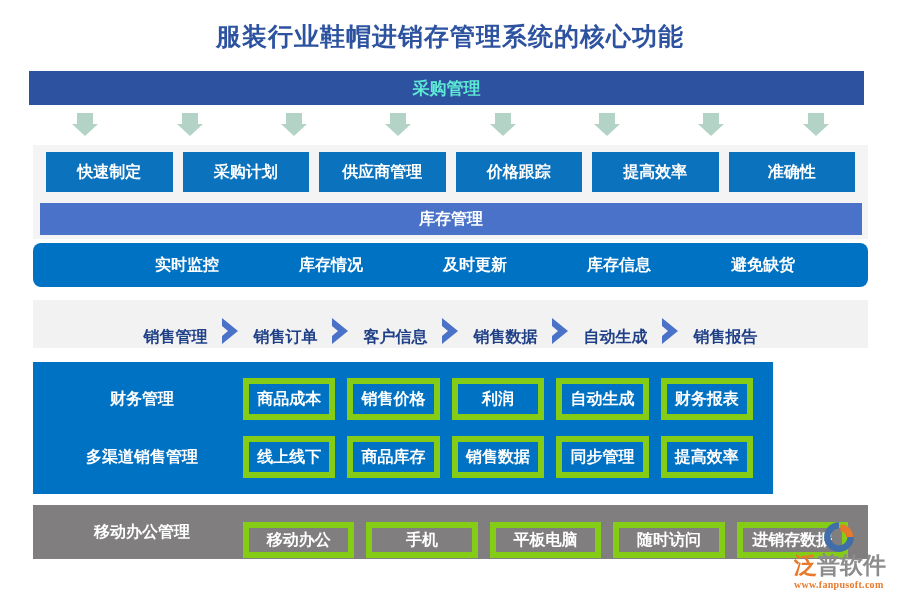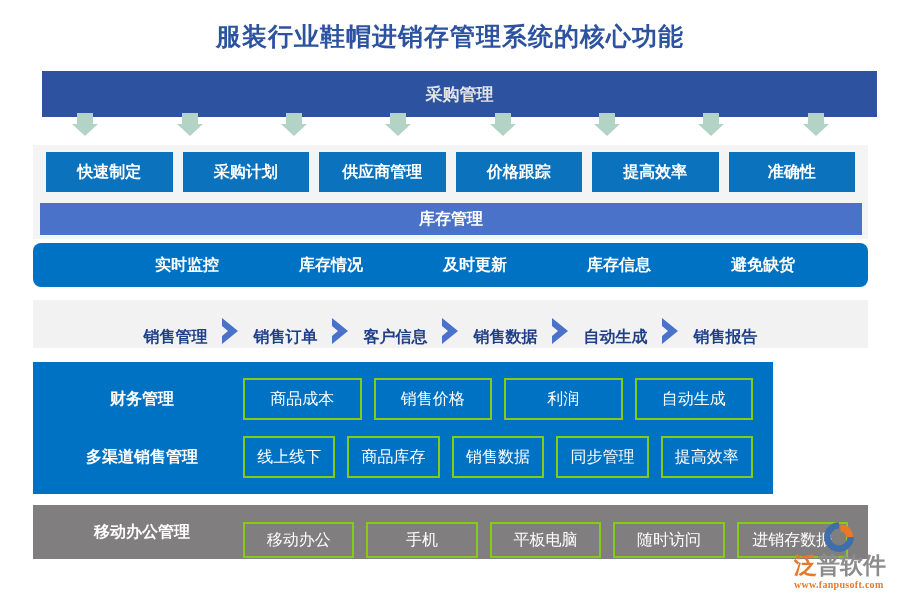--- a/index.html
+++ b/index.html
@@ -14,22 +14,22 @@
   
   .page-title {
     position: absolute; left: 0; top: 20px; width: 900px;
     text-align: center;
     font-size: 25px; font-weight: bold; color: #2d53a0;
     letter-spacing: 1px;
   }
 
   
   .bar-purchase {
-    position: absolute; left: 42px; top: 71px; width: 835px; height: 46px;
-    background: #2d53a0; color: #e5e5e5;
+    position: absolute; left: 29px; top: 71px; width: 835px; height: 34px;
+    background: #2d53a0; color: #5eead4;
     font-size: 17px; font-weight: bold;
     display: flex; align-items: center; justify-content: center;
   }
 
   
   .arrow-strip {
     position: absolute; left: 33px; top: 113px; width: 835px; height: 28px;
     display: flex; align-items: flex-start; justify-content: space-around;
   }
   .arrow-down {
@@ -116,22 +116,22 @@
     background: #807e7e;
     display: flex; flex-direction: column; justify-content: center;
     padding: 16px 14px;
   }
   .prow { display: flex; align-items: center; height: 48px; }
   .prow-label {
     color: #ffffff; font-size: 16px; font-weight: bold;
     width: 190px; text-align: center; white-space: nowrap; flex: 0 0 190px;
   }
   .obox {
-    border: 2px solid #84cc16; color: #ffffff;
-    font-size: 16px; font-weight: normal;
+    border: 6px solid #84cc16; color: #ffffff;
+    font-size: 16px; font-weight: bold;
     height: 42px; flex: 1; margin: 0 6px;
     display: flex; align-items: center; justify-content: center;
     white-space: nowrap;
   }
   .panel-gray .obox { height: 36px; margin-top: 16px; }
   .panel-gray .prow { height: 38px; }
 
   
   .logo {
     position: absolute; right: 14px; bottom: 10px;
@@ -230,20 +230,21 @@
       <div class="sales-item">销售报告</div>
     </div>
 
   <div class="panel-blue" id="finance-panel">
       <div class="prow">
         <div class="prow-label">财务管理</div>
         <div class="obox">商品成本</div>
         <div class="obox">销售价格</div>
         <div class="obox">利润</div>
         <div class="obox">自动生成</div>
+        <div class="obox">财务报表</div>
       </div>
       <div class="prow">
         <div class="prow-label">多渠道销售管理</div>
         <div class="obox">线上线下</div>
         <div class="obox">商品库存</div>
         <div class="obox">销售数据</div>
         <div class="obox">同步管理</div>
         <div class="obox">提高效率</div>
       </div>
     </div>

